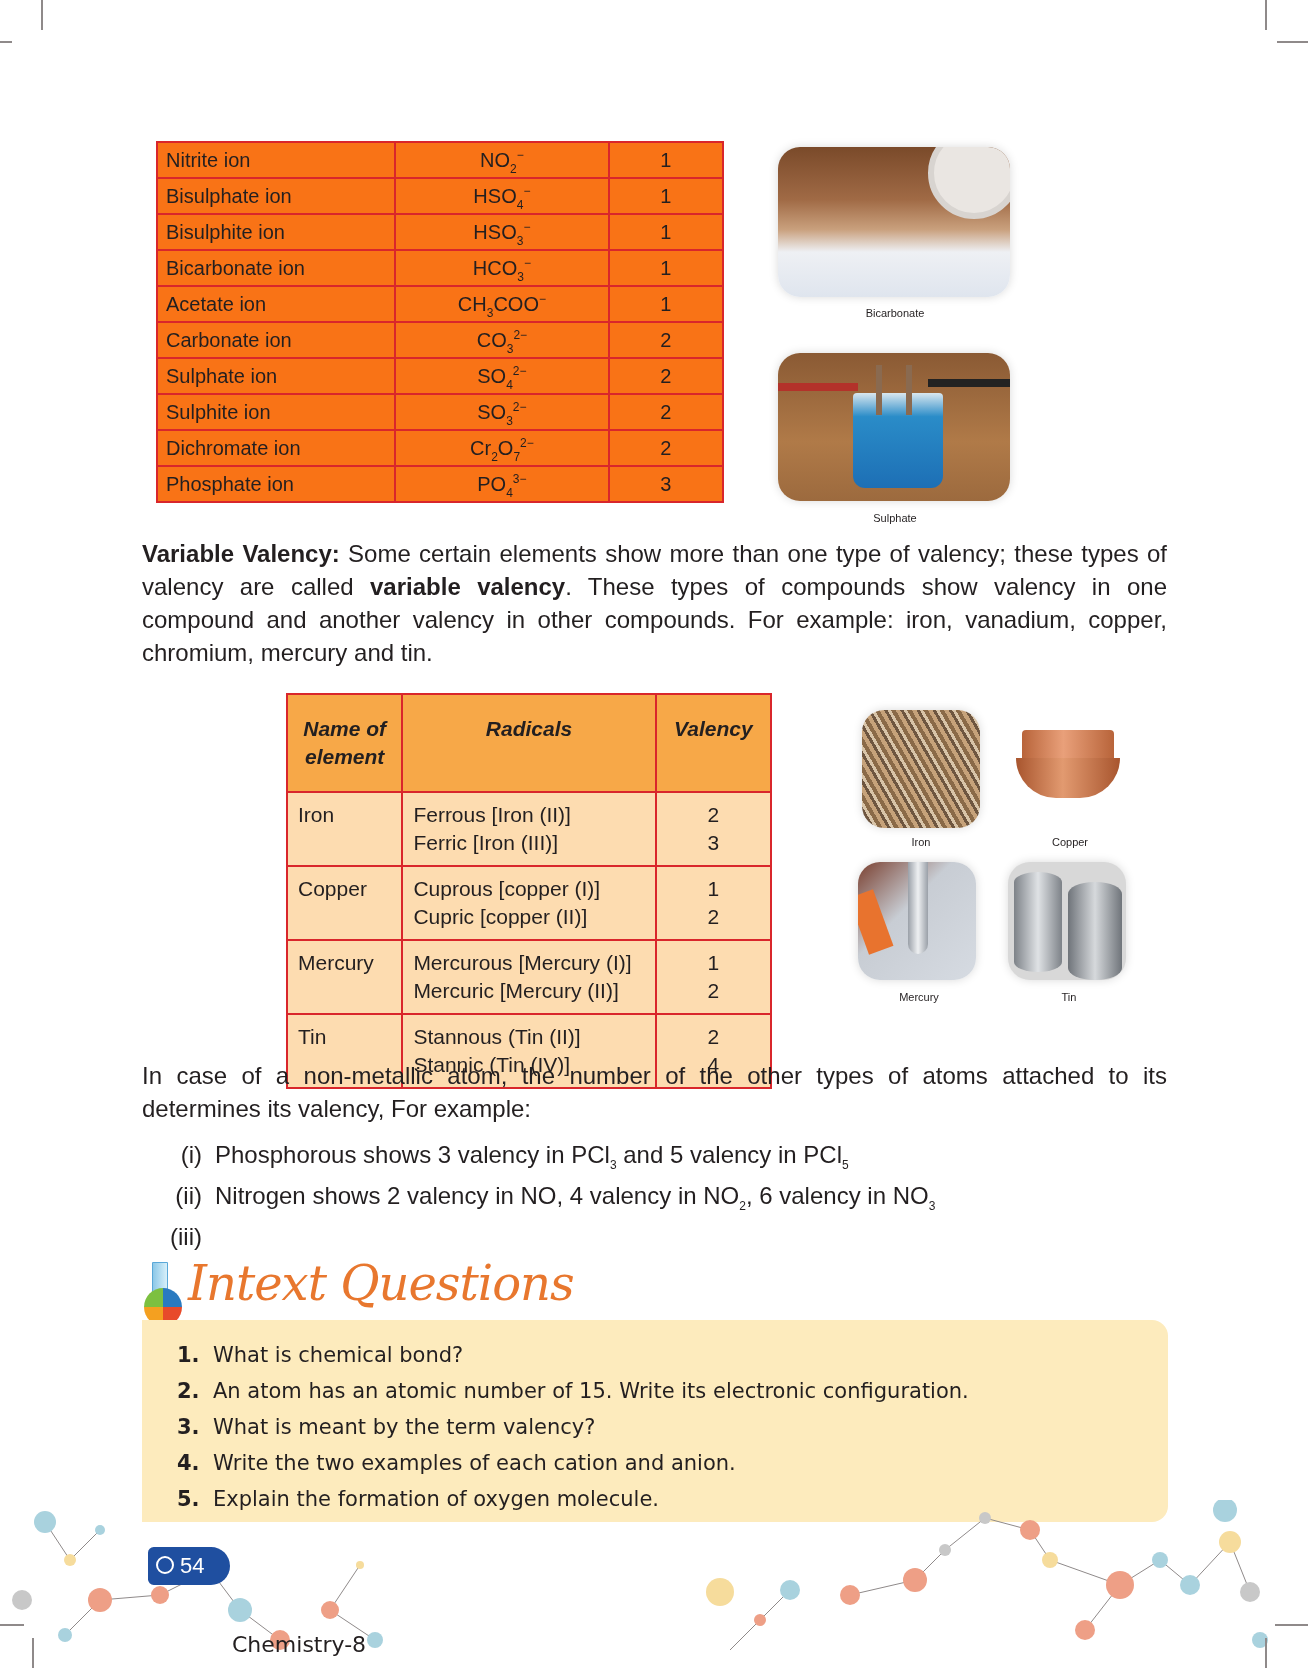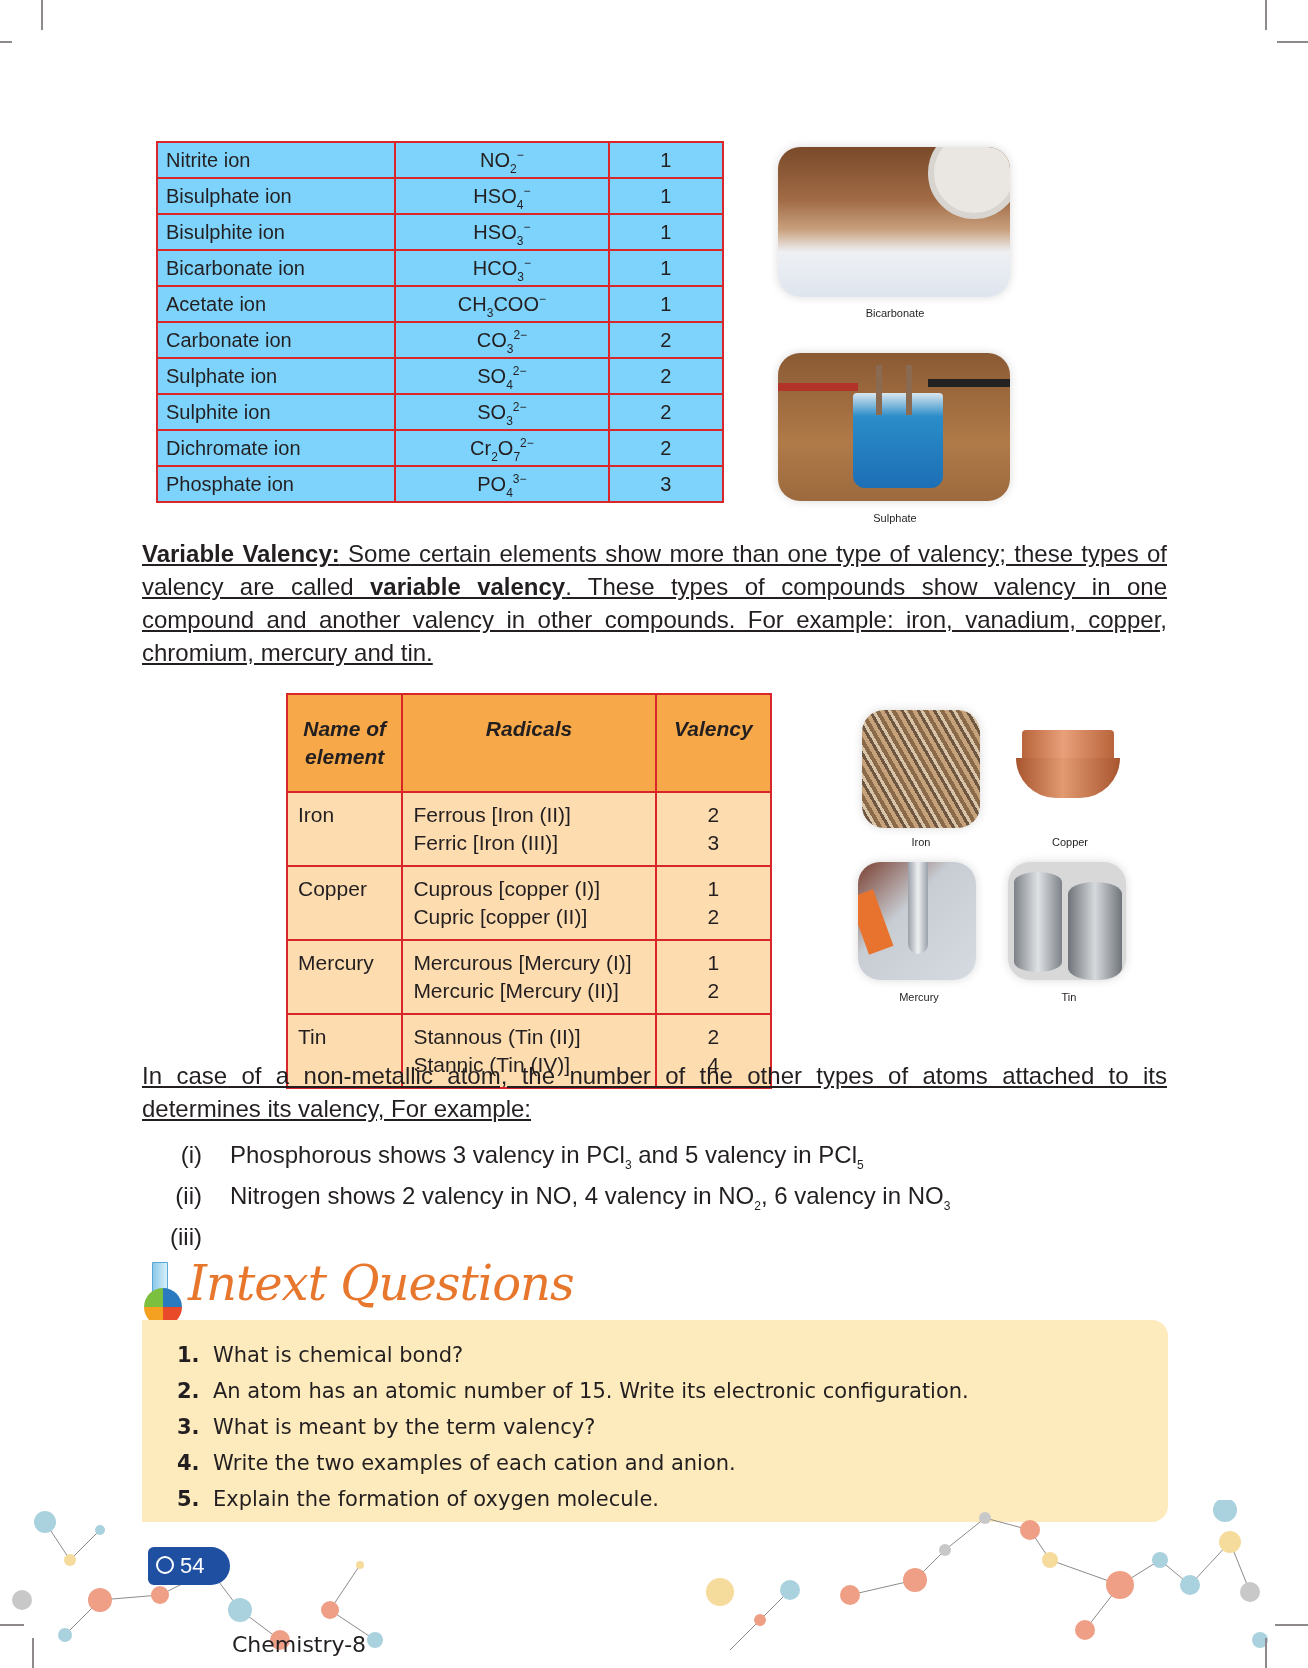--- a/index.html
+++ b/index.html
@@ -4,46 +4,46 @@
 <style>
   html, body { margin:0; padding:0; }
   body { width:1308px; height:1668px; position:relative; background:#ffffff; overflow:hidden;
          font-family:"Liberation Sans", sans-serif; color:#231f20; }
   .crop { position:absolute; background:#8f8a8a; }
   .abs { position:absolute; }
 
   
   table { border-collapse:collapse; }
   .ion-table { position:absolute; left:156px; top:141px; width:568px; }
-  .ion-table td { border:2px solid #d9262b; background:#7dd3fc; height:34px; padding:0 8px;
+  .ion-table td { border:2px solid #d9262b; background:#f97316; height:34px; padding:0 8px;
                   font-size:20px; line-height:20px; }
   .ion-table td.c1 { width:225px; text-align:left; }
   .ion-table td.c2 { width:200px; text-align:center; }
   .ion-table td.c3 { width:100px; text-align:center; }
   sub { font-size:12px; vertical-align:-6px; line-height:0; }
   sup { font-size:12px; vertical-align:8px; line-height:0; }
 
   
   .photo { position:absolute; border-radius:22px; overflow:hidden; box-shadow:0 0 10px rgba(0,0,0,0.15); }
   .caption { position:absolute; font-size:11px; text-align:center; color:#231f20; }
 
-  .para { position:absolute; left:142px; width:1025px; font-size:24px; line-height:33px; text-align:justify;text-decoration:underline; }
+  .para { position:absolute; left:142px; width:1025px; font-size:24px; line-height:33px; text-align:justify; }
   .para b { font-weight:bold; }
 
   
   .var-table { position:absolute; left:286px; top:693px; width:486px; }
   .var-table th { border:2px solid #d9262b; background:#f7a848; font-style:italic; font-weight:bold;
                   font-size:21px; padding:20px 8px; vertical-align:top; line-height:28px; }
   .var-table td { border:2px solid #d9262b; background:#fddcb0; font-size:21px; padding:8px 10px;
                   vertical-align:top; line-height:28px; }
   .var-table .vcol { text-align:center; }
 
   .list-item { position:absolute; font-size:24px; line-height:30px; }
   .list-num { position:absolute; width:60px; text-align:right; }
-  .list-txt { position:absolute; left:88px; white-space:nowrap;text-align:right; }
+  .list-txt { position:absolute; left:73px; white-space:nowrap;text-align:right; }
 
   .intext-title { position:absolute; left:188px; top:1255px; font-family:"DejaVu Serif", serif;
                   font-style:italic; color:#e8772e; font-size:48px; letter-spacing:-1px; }
   .qbox { position:absolute; left:142px; top:1320px; width:1026px; height:202px; background:#fdebbd;
           border-radius:0 16px 16px 0; }
   .q { position:absolute; left:35px; font-size:21px; font-family:"DejaVu Sans", sans-serif; line-height:26px; }
   .q b { display:inline-block; width:36px; }
 
   .footer-badge { position:absolute; left:148px; top:1547px; width:82px; height:38px; background:#1f4fa0;
                   border-radius:6px 20px 20px 6px; color:#fff; font-size:22px; line-height:38px; }

